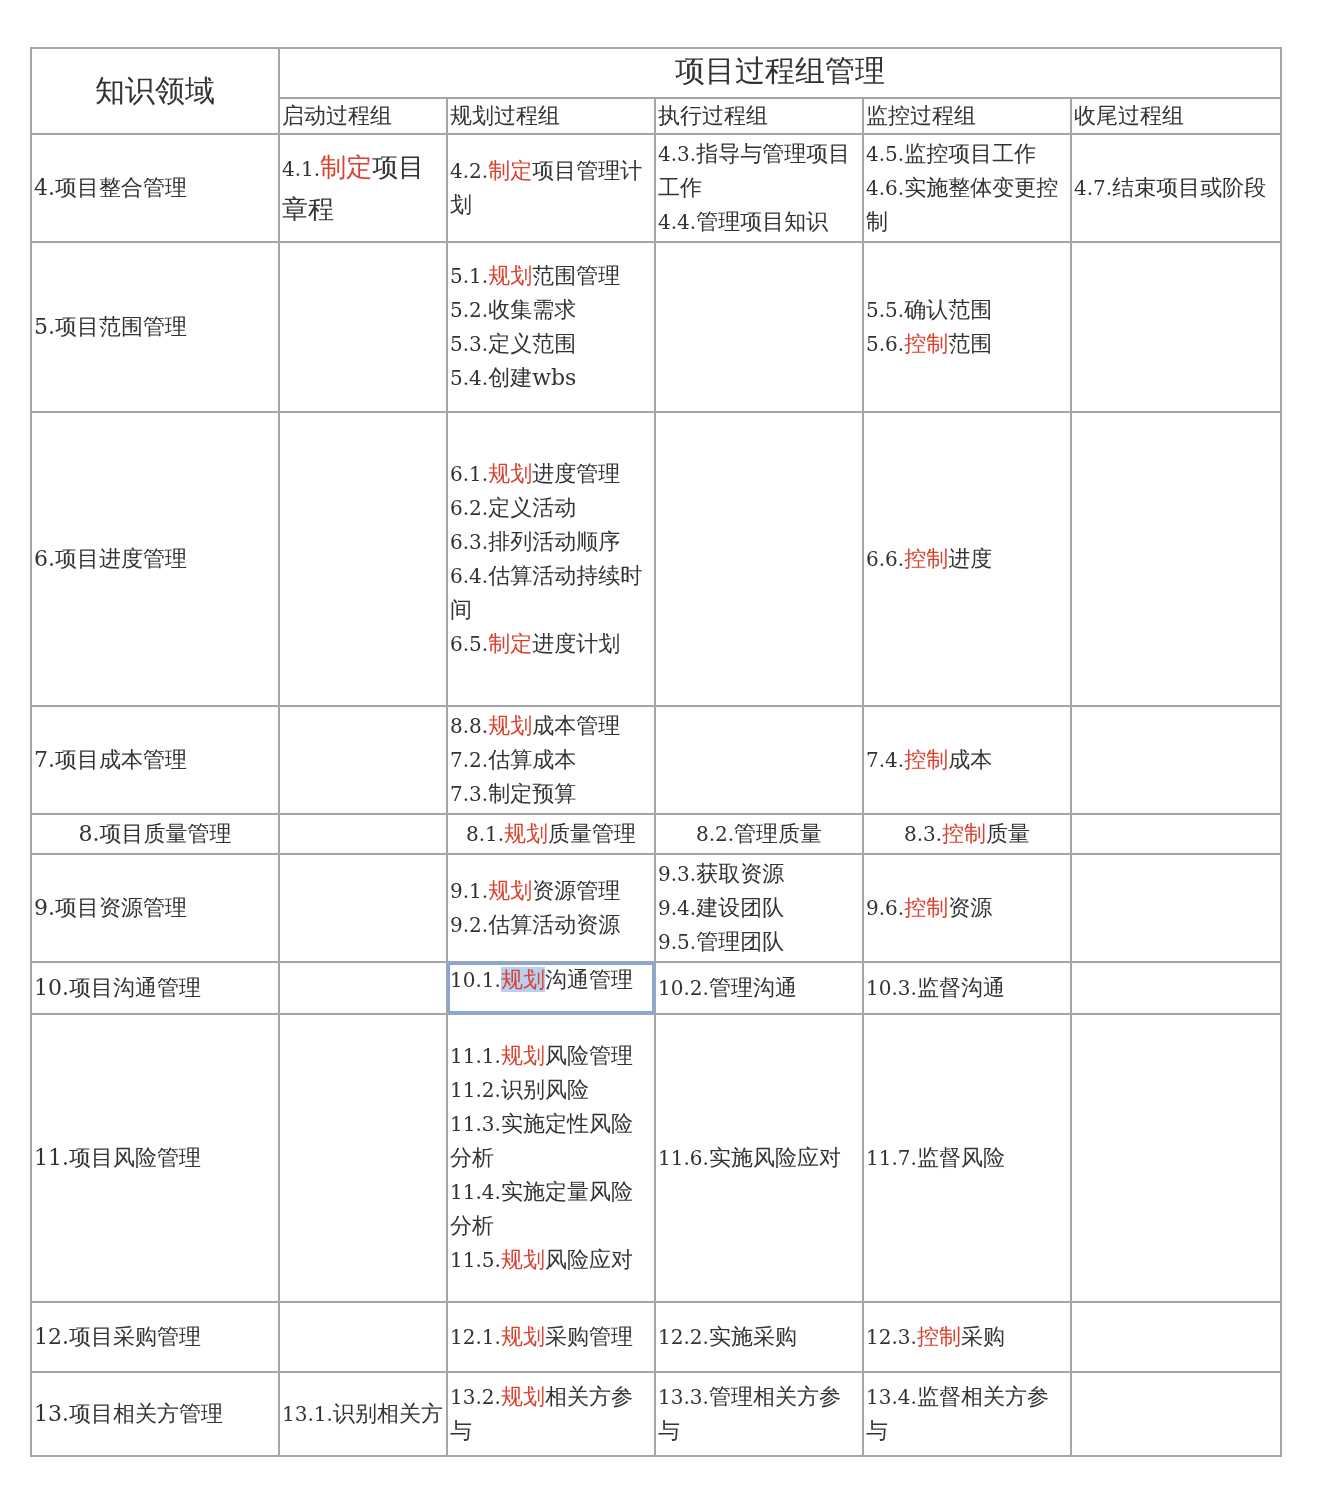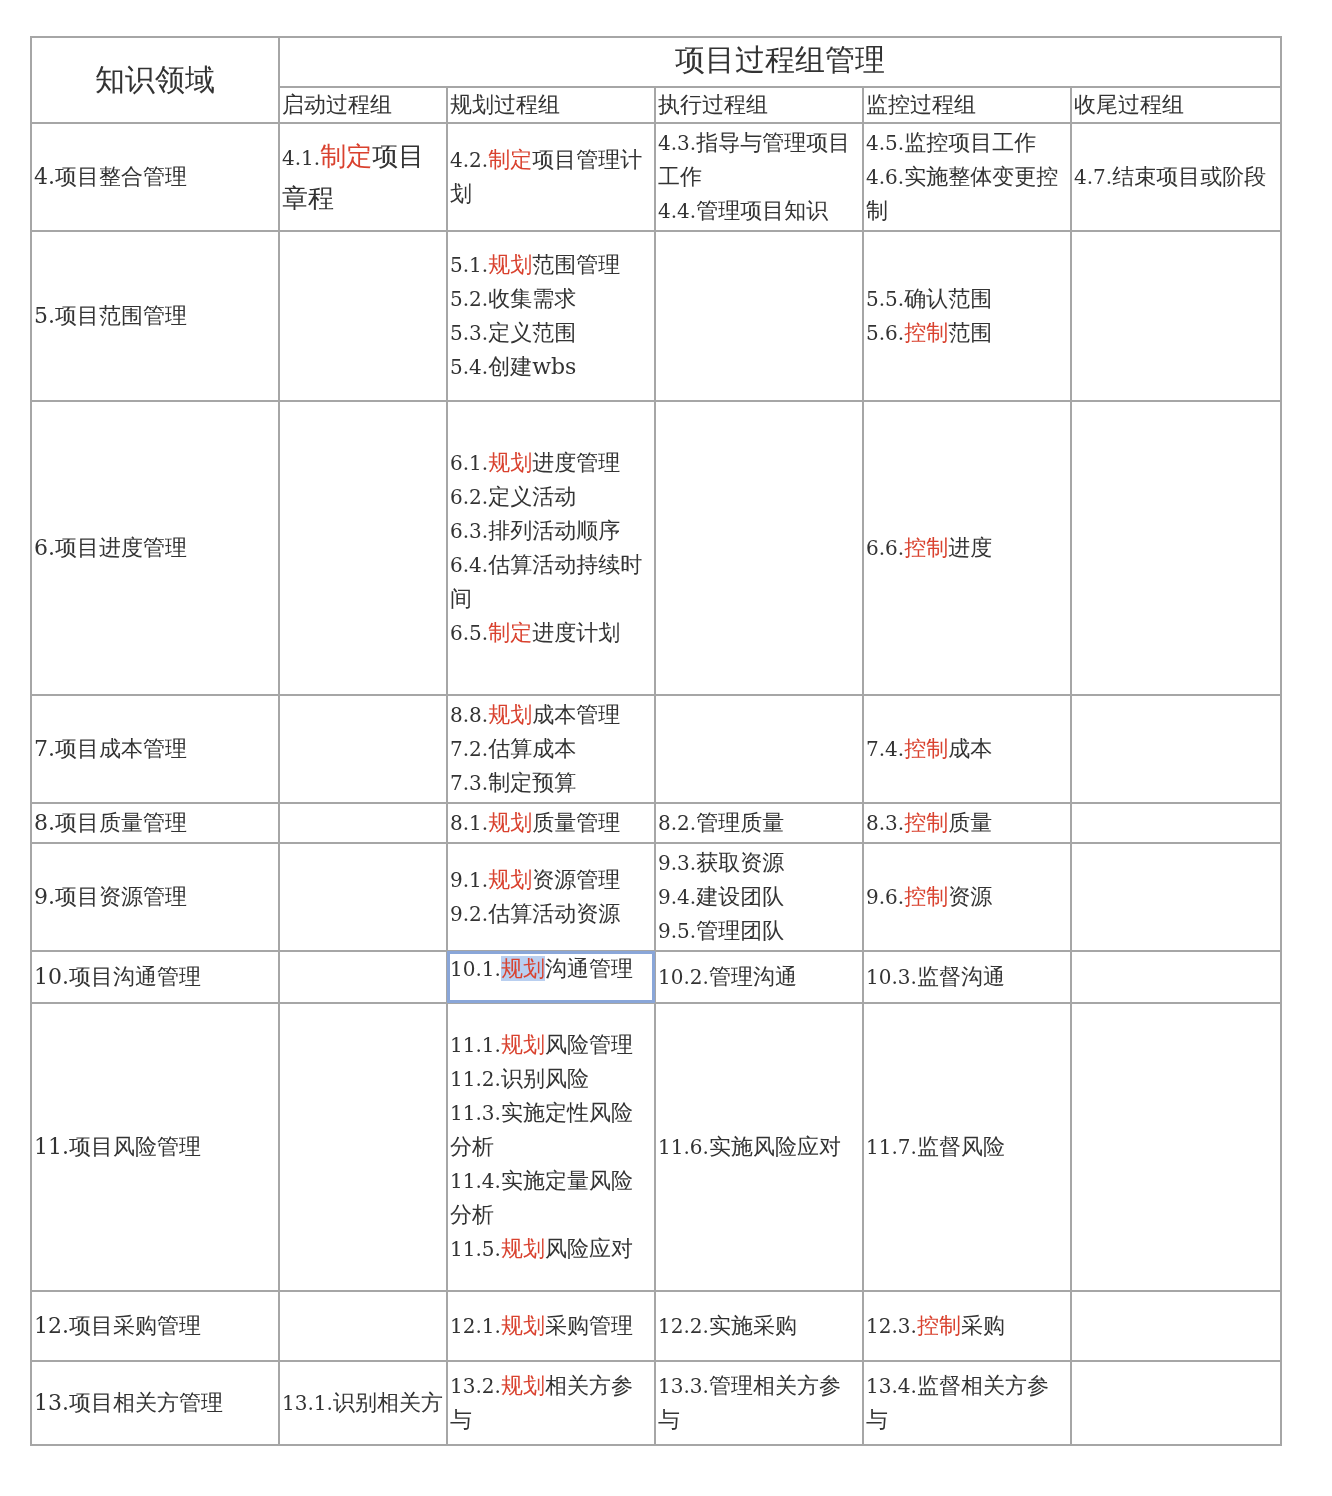--- a/index.html
+++ b/index.html
@@ -2,21 +2,21 @@
 <html><head>
 <meta charset="utf-8">
 <style>
   html, body { margin: 0; padding: 0; background: #ffffff; }
   body {
     width: 1332px; height: 1496px; position: relative; overflow: hidden;
     font-family: "DejaVu Serif", "Liberation Serif", serif;
     color: #333333;
   }
   table.grid {
-    position: absolute; left: 30px; top: 36px;
+    position: absolute; left: 30px; top: 47px;
     width: 1250px;
     border-collapse: collapse;
     table-layout: fixed;
   }
   table.grid td {
     border: 2px solid #a6a6a6;
     padding: 0 2px;
     vertical-align: middle;
     font-size: 22px;
     line-height: 34px;
@@ -116,21 +116,21 @@
           <span class="proc"><span class="num">8.8.</span><span class="hl" style="color: rgb(217, 65, 46);">规划</span><span>成本管理</span></span>
           <span class="proc"><span class="num">7.2.</span><span>估算成本</span></span>
           <span class="proc"><span class="num">7.3.</span><span>制定预算</span></span>
         </td>
         <td></td>
         <td>
           <span class="proc"><span class="num">7.4.</span><span class="hl" style="color: rgb(217, 65, 46);">控制</span><span>成本</span></span>
         </td>
         <td></td>
       </tr>
-      <tr style="height: 40px;">
+      <tr style="height: 40px; text-align: center;">
         <td>8.项目质量管理</td>
         <td></td>
         <td>
           <span class="proc"><span class="num">8.1.</span><span class="hl" style="color: rgb(217, 65, 46);">规划</span><span>质量管理</span></span>
         </td>
         <td>
           <span class="proc"><span class="num">8.2.</span><span>管理质量</span></span>
         </td>
         <td>
           <span class="proc"><span class="num">8.3.</span><span class="hl" style="color: rgb(217, 65, 46);">控制</span><span>质量</span></span>

